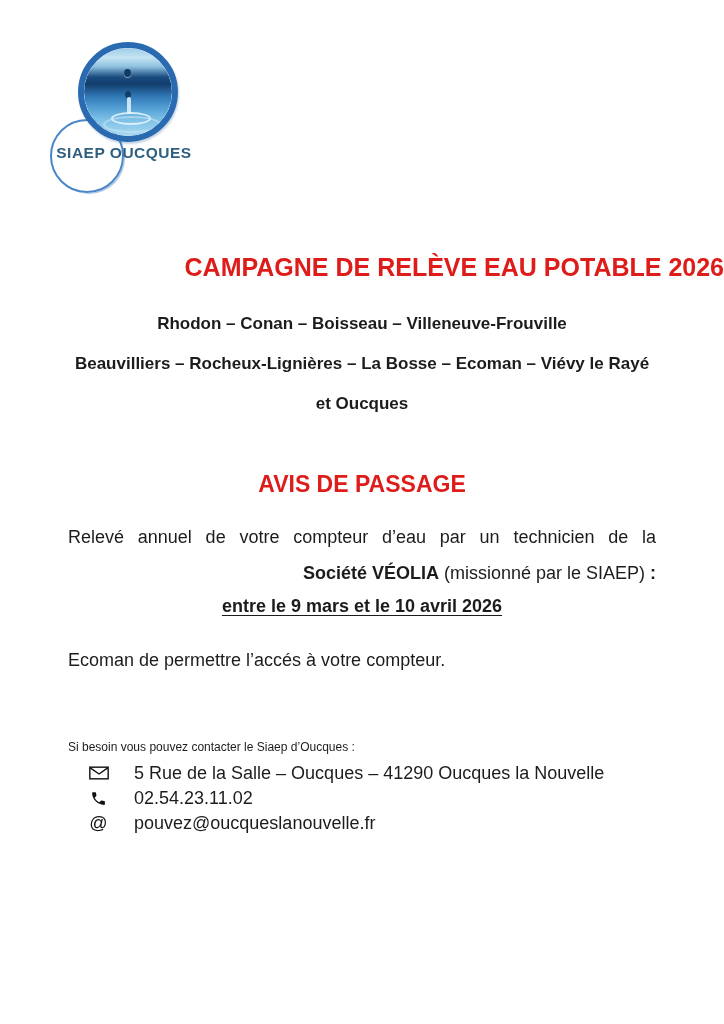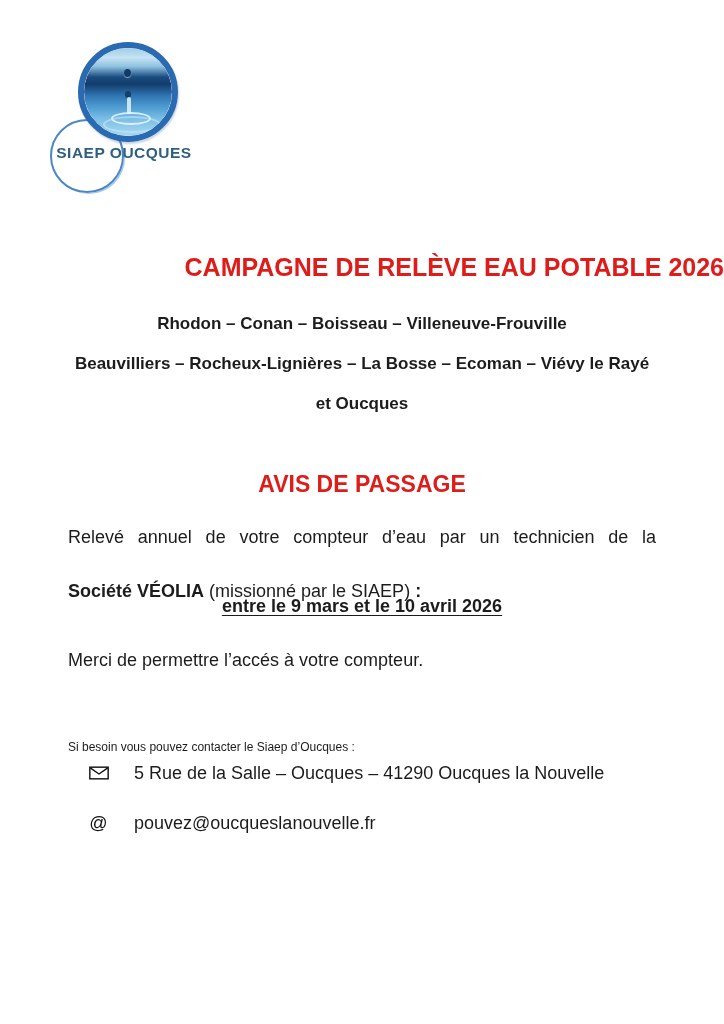--- a/index.html
+++ b/index.html
@@ -68,21 +68,21 @@
   .commune-2{top:354px;}
   .commune-3{top:394px;}
   .notice-heading{
     position:absolute;left:0;right:0;top:471px;text-align:center;
     color:var(--accent-red);font-size:23px;font-weight:bold;line-height:27px;
   }
 
   
   .bodyline{position:absolute;left:68px;right:68px;font-size:18px;line-height:21px;}
   .body-1{top:527px;text-align:justify;text-align-last:justify;}
-  .body-2{top:581px;}
+  .body-2{top:563px;text-align:right;}
   .body-2 .co{font-weight:bold;}
   .date-line{top:596px;text-align:center;font-weight:bold;text-decoration:underline;
     text-underline-offset:3px;}
   .merci{top:650px;}
 
   
   .contact-intro{position:absolute;left:68px;right:40px;top:737px;font-size:12px;line-height:21px;}
   .contact-row{position:absolute;left:88px;right:40px;height:22px;
     display:flex;align-items:center;gap:25px;font-size:18px;}
   .row-address{top:762px;}
@@ -113,33 +113,41 @@
   <div class="title">CAMPAGNE DE RELÈVE EAU POTABLE 2026</div>
   <div class="commune commune-2">Beauvilliers – Rocheux-Lignières – La Bosse – Ecoman – Viévy le Rayé</div>
   <div class="commune commune-1">Rhodon – Conan – Boisseau – Villeneuve-Frouville</div>
   <div class="commune commune-3">et Oucques</div>
 
   <div class="notice-heading">AVIS DE PASSAGE</div>
 
   <div class="bodyline body-1">Relevé annuel de votre compteur d’eau par un technicien de la</div>
   <div class="bodyline body-2"><span class="co">Société VÉOLIA</span><span> (missionné par le SIAEP)</span><span class="co"> :</span></div>
   <div class="bodyline date-line">entre le 9 mars et le 10 avril 2026</div>
-  <div class="bodyline merci">Merci de permettre l’accés à votre compteur.</div>
+  <div class="bodyline merci">Ecoman de permettre l’accés à votre compteur.</div>
 
   <div class="contact-intro">Si besoin vous pouvez contacter le Siaep d’Oucques :</div>
 
   <div class="contact-row row-address">
     <span class="cicon">
       <svg viewBox="0 0 24 16" width="20" height="14" aria-hidden="true">
         <rect x="1" y="1" width="22" height="14" fill="none" stroke="#111" stroke-width="1.7"></rect>
         <path d="M1.5 1.8 L12 9.2 L22.5 1.8" fill="none" stroke="#111" stroke-width="1.7"></path>
       </svg>
     </span>
     <span>5 Rue de la Salle – Oucques – 41290 Oucques la Nouvelle</span>
   </div>
 
+  <div class="contact-row row-phone">
+    <span class="cicon">
+      <svg viewBox="0 0 24 24" width="17" height="17" aria-hidden="true">
+        <path fill="#111" d="M6.62 10.79c1.44 2.83 3.76 5.14 6.59 6.59l2.2-2.2c.27-.27.67-.36 1.02-.24 1.12.37 2.33.57 3.57.57.55 0 1 .45 1 1V20c0 .55-.45 1-1 1-9.39 0-17-7.61-17-17 0-.55.45-1 1-1h3.5c.55 0 1 .45 1 1 0 1.25.2 2.45.57 3.57.11.35.03.74-.25 1.02l-2.2 2.2z"></path>
+      </svg>
+    </span>
+    <span>02.54.23.11.02</span>
+  </div>
 
   <div class="contact-row row-email">
     <span class="cicon at-glyph">@</span>
     <span>pouvez@oucqueslanouvelle.fr</span>
   </div>
 
 </div>
 
 </body></html>

